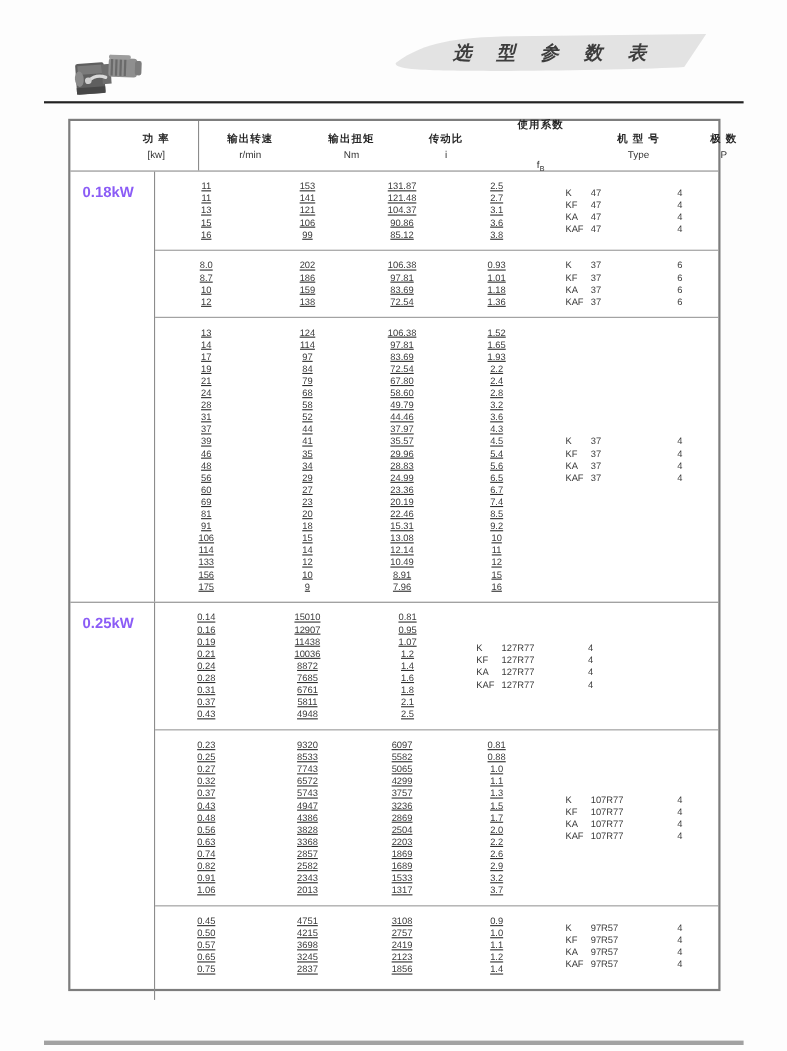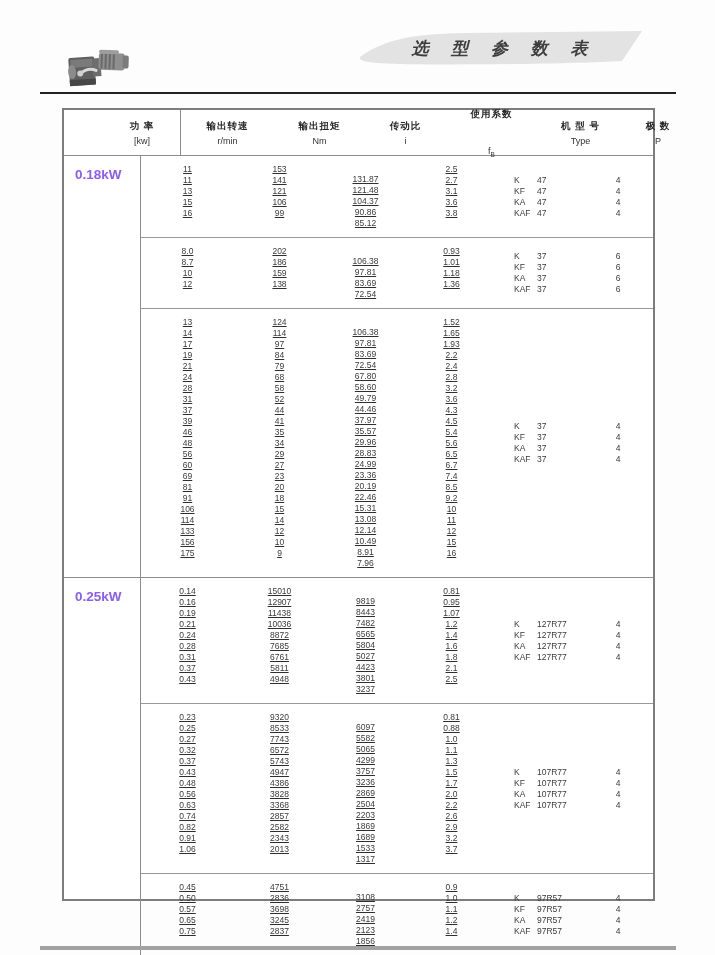--- a/index.html
+++ b/index.html
@@ -44,21 +44,21 @@
   .power-label{font-size:13.5px;font-weight:bold;color:#8b5cf6;padding:11px 0 0 11px;}
   .data-area{flex:1;display:flex;flex-direction:column;}
   .block{display:flex;padding:8px 0;}
   .block + .block{border-top:1.5px solid #999;}
   .block.last-block{padding-bottom:22px;}
 
   .vcol{display:flex;flex-direction:column;text-decoration:underline;}
   .cell{font-size:8.5px;line-height:11px;text-align:center;color:#3a3a3a;}
   .col-speed{width:93px;}
   .col-torque{width:91px;}
-  .col-ratio{width:81px;margin-top:10px;}
+  .col-ratio{width:81px;}
   .col-fb{width:91px;}
   .tp-col{width:155px;display:flex;flex-direction:column;justify-content:center;}
   .tp-row{display:flex;}
   .tp-type{width:87px;display:flex;padding-left:17px;box-sizing:border-box;
            font-size:8.5px;line-height:11px;color:#3a3a3a;}
   .tp-prefix{display:inline-block;width:23px;}
   .tp-poles{width:68px;text-align:center;font-size:8.5px;line-height:11px;color:#3a3a3a;}
 
   
   .w-speed{width:93px;} .w-torque{width:91px;} .w-ratio{width:81px;}
@@ -403,31 +403,20 @@
               <div class="cell">15010</div>
               <div class="cell">12907</div>
               <div class="cell">11438</div>
               <div class="cell">10036</div>
               <div class="cell">8872</div>
               <div class="cell">7685</div>
               <div class="cell">6761</div>
               <div class="cell">5811</div>
               <div class="cell">4948</div>
             </div>
-            <div class="vcol col-ratio">
-              <div class="cell">9819</div>
-              <div class="cell">8443</div>
-              <div class="cell">7482</div>
-              <div class="cell">6565</div>
-              <div class="cell">5804</div>
-              <div class="cell">5027</div>
-              <div class="cell">4423</div>
-              <div class="cell">3801</div>
-              <div class="cell">3237</div>
-            </div>
             <div class="vcol col-fb">
               <div class="cell">0.81</div>
               <div class="cell">0.95</div>
               <div class="cell">1.07</div>
               <div class="cell">1.2</div>
               <div class="cell">1.4</div>
               <div class="cell">1.6</div>
               <div class="cell">1.8</div>
               <div class="cell">2.1</div>
               <div class="cell">2.5</div>
@@ -558,21 +547,21 @@
           <div class="block last-block">
             <div class="vcol col-speed">
               <div class="cell">0.45</div>
               <div class="cell">0.50</div>
               <div class="cell">0.57</div>
               <div class="cell">0.65</div>
               <div class="cell">0.75</div>
             </div>
             <div class="vcol col-torque">
               <div class="cell">4751</div>
-              <div class="cell">2836</div>
+              <div class="cell">4215</div>
               <div class="cell">3698</div>
               <div class="cell">3245</div>
               <div class="cell">2837</div>
             </div>
             <div class="vcol col-ratio">
               <div class="cell">3108</div>
               <div class="cell">2757</div>
               <div class="cell">2419</div>
               <div class="cell">2123</div>
               <div class="cell">1856</div>

